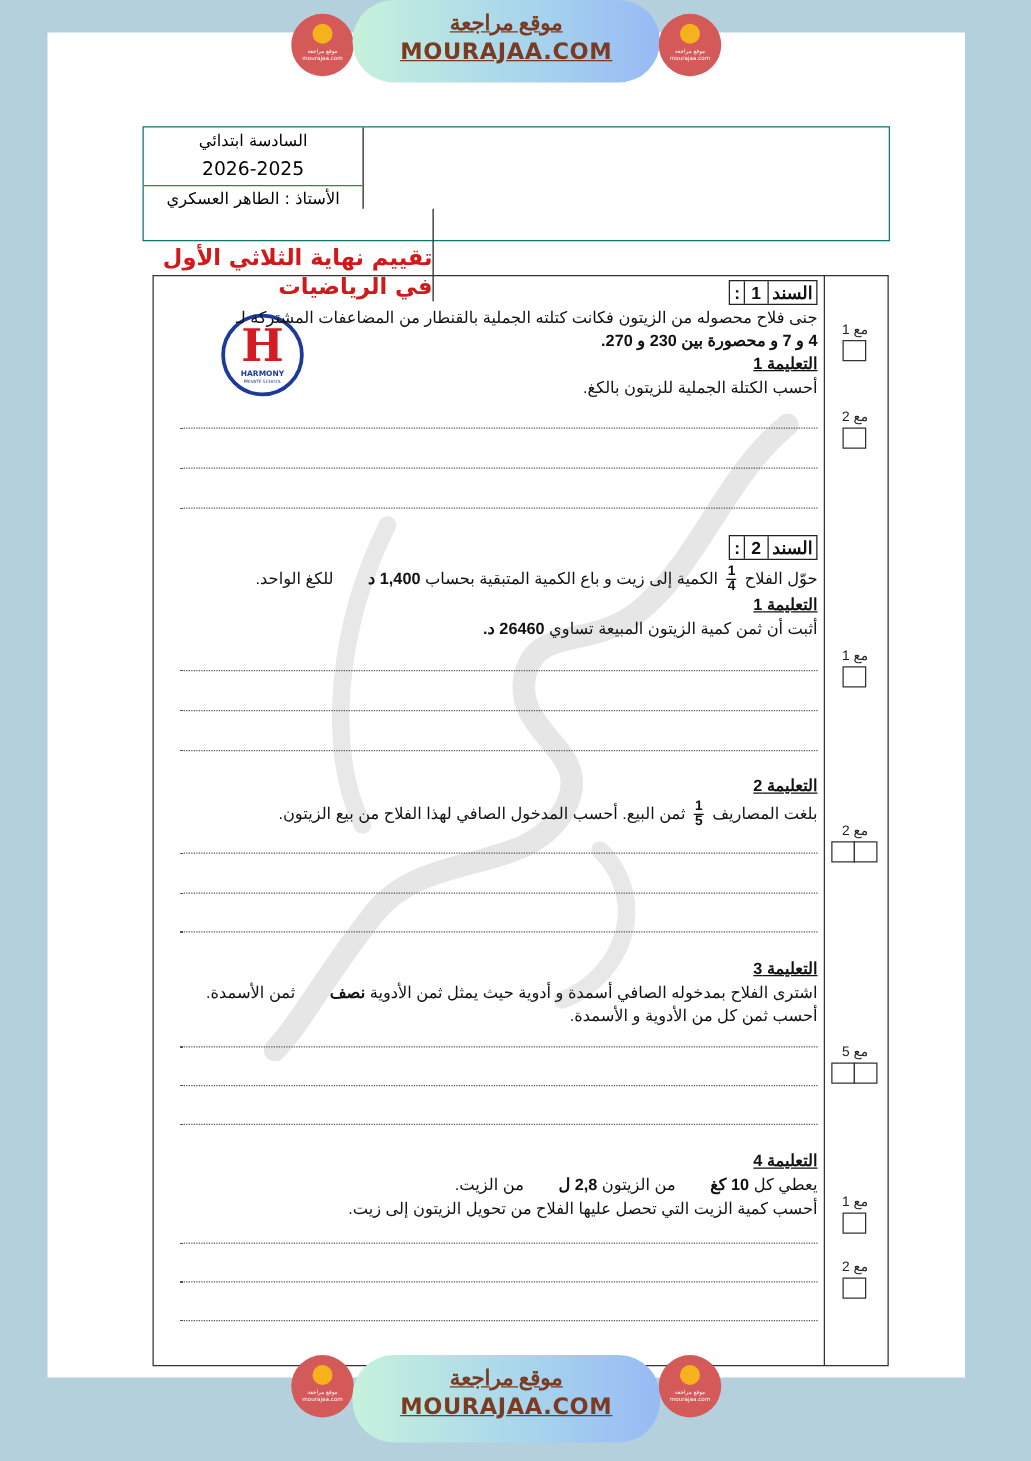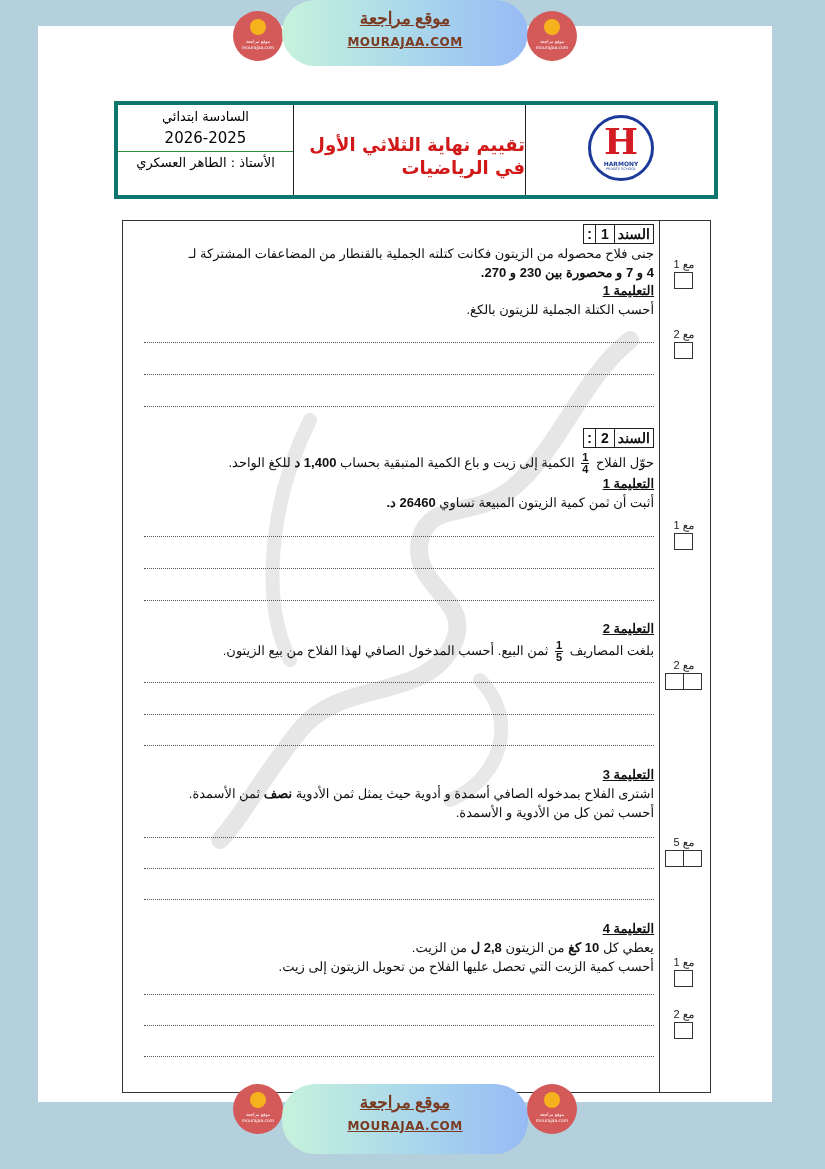--- a/index.html
+++ b/index.html
@@ -3,47 +3,47 @@
 <meta charset="utf-8">
 <style>
   html, body { margin:0; padding:0; }
   body { width:825px; height:1169px; background:#b3d0dc; position:relative; overflow:hidden; font-family:"DejaVu Sans", sans-serif; }
   .page { position:absolute; left:38px; top:26px; width:734px; height:1076px; background:#fff; }
   
   .banner { position:absolute; left:282px; width:246px; height:66px; border-radius:33px;
     background:linear-gradient(90deg,#c6f2dc 0%,#a9d6ec 55%,#97baf5 100%);
     text-align:center; color:#7a3b22; z-index:3; }
   .banner .ar { font-size:17px; font-weight:bold; margin-top:8px; text-decoration:underline; line-height:22px;font-family:Liberation Serif, serif; }
-  .banner .en { font-size:12px; font-weight:bold; text-decoration:underline; line-height:24px; font-family:"DejaVu Sans", sans-serif; letter-spacing:0.5px; }
+  .banner .en { font-size:18px; font-weight:bold; text-decoration:underline; line-height:24px; font-family:"DejaVu Sans", sans-serif; letter-spacing:0.5px; }
   .badge { position:absolute; width:50px; height:50px; border-radius:50%; background:#d45a5a; z-index:3; }
   .badge .dot { position:absolute; left:17px; top:8px; width:16px; height:16px; border-radius:50%; background:#f6b21c; }
   .badge .t { position:absolute; left:0; right:0; top:28px; font-size:4.5px; color:#fff; text-align:center; line-height:6px; }
   
-  .hdr { position:absolute; left:114px; top:101px; width:596px; height:90px; border:4px solid #0f766e; display:flex; }
+  .hdr { position:absolute; left:114px; top:101px; width:596px; height:90px; border:1px solid #0f766e; display:flex;flex-direction:column; }
   .hdr .c1 { width:175px; border-right:1px solid #222; text-align:center; font-size:13px; direction:rtl; }
   .hdr .c1 .l1 { padding-top:4px; height:20px; }
   .hdr .c1 .l2 { font-size:15px; height:22px; direction:ltr; border-bottom:1px solid #2e8b3a; }
   .hdr .c1 .l3 { padding-top:3px; }
   .hdr .c2 { width:231px; border-right:1px solid #222; text-align:right; color:#d11919; font-weight:bold; font-size:18px; direction:rtl; padding-top:28px; line-height:23px; }
   .hdr .c3 { flex:1; position:relative; }
   .logo { position:absolute; left:62px; top:10px; width:60px; height:60px; border:3px solid #1d3a9a; border-radius:50%; text-align:center; }
   .logo .H { font-family:"DejaVu Serif", serif; font-weight:bold; color:#d41c24; font-size:36px; line-height:38px; margin-top:4px; }
   .logo .n { font-size:6px; color:#1d3a9a; font-weight:bold; line-height:7px; }
   .logo .s { font-size:3.5px; color:#1d3a9a; line-height:5px; }
   
   .frame { position:absolute; left:122px; top:220px; width:587px; height:871px; border:1px solid #333; }
   .sep { position:absolute; left:659px; top:220px; width:1px; height:872px; background:#333; }
   .content { position:absolute; left:124px; top:220px; width:530px; direction:rtl; font-family:"Liberation Sans", sans-serif; font-size:13px; color:#111; }
   .blk { position:absolute; right:0; width:530px; text-align:right; }
   .sanad { display:inline-flex; direction:rtl; border:1px solid #222; font-weight:bold; font-size:14px; line-height:18px; }
   .sanad span { padding:0 3px; }
   .sanad .num { border-right:1px solid #222; border-left:1px solid #222; padding:0 5px; }
   .tal { font-weight:bold; text-decoration:underline; font-size:13px; line-height:18px; }
   .line { line-height:19px; }
-  .b { font-weight:bold; }
+  .b { font-weight:bold;padding-left:24px; }
   .dots { position:absolute; left:20px; width:510px; border-bottom:1px dotted #555; height:0; }
   .frac { display:inline-block; vertical-align:middle; text-align:center; font-weight:bold; font-size:11px; line-height:11px; margin:0 3px; }
   .frac .top { border-bottom:1px solid #111; display:block; padding:0 1px; }
   
   .mark { position:absolute; font-size:11px; color:#222; text-align:center; width:40px; font-family:"Liberation Sans", sans-serif; }
   .mark .lbl { line-height:12px; }
   .mark .boxes { display:flex; justify-content:center; margin-top:2px; }
   .mark .box { width:17px; height:15px; border:1px solid #333; margin-left:-1px; }
   .watermark { position:absolute; left:180px; top:300px; width:480px; height:560px; z-index:0; }
 </style>

